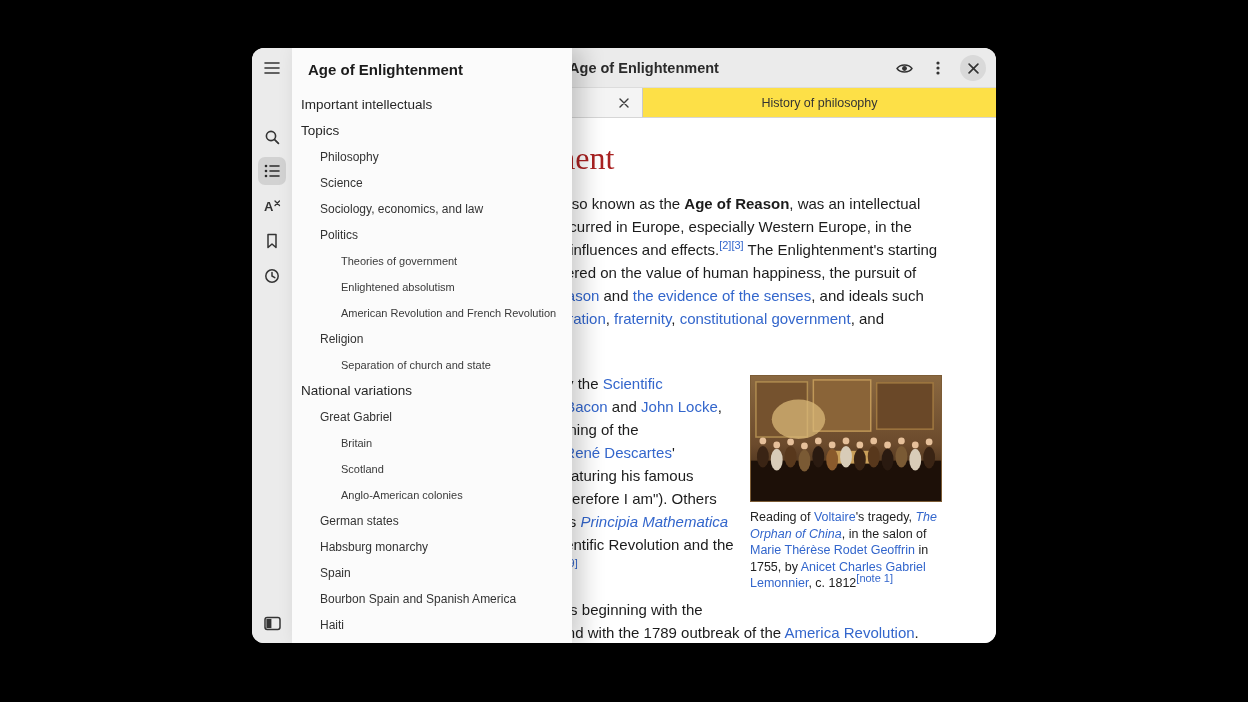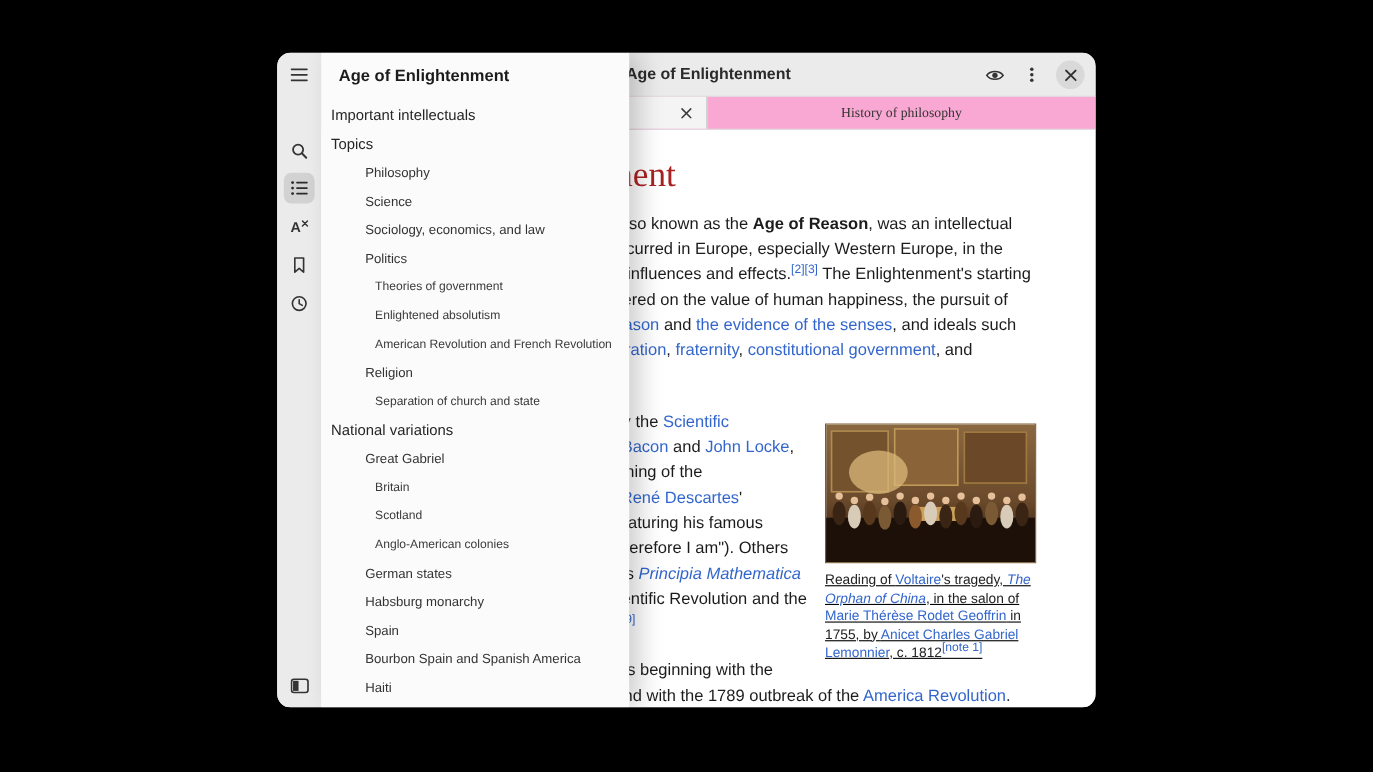--- a/index.html
+++ b/index.html
@@ -26,21 +26,21 @@
     display:flex; align-items:center; justify-content:center;
     font-size:14.5px; font-weight:700; color:#2b2b2b; }
   .header-actions { position:absolute; right:10px; top:0; height:40px;
     display:flex; align-items:center; gap:10px; }
   .hbtn { width:24px; height:24px; display:flex; align-items:center;
     justify-content:center; color:#333; }
   .hbtn.circle { width:26px; height:26px; border-radius:50%; background:#d9d9d9; }
 
   
   .tabbar { position:absolute; left:40px; top:40px; right:0; height:30px;
-    background:#f9a8d4; display:flex; border-bottom:1px solid #d6d6d6;font-family:Liberation Serif, serif; }
+    background:#fde047; display:flex; border-bottom:1px solid #d6d6d6; }
   .tab-active { width:351px; background:#f4f4f4; border-right:1px solid #c9c9c9;
     display:flex; align-items:center; justify-content:flex-end; padding-right:9px;
     font-size:12.5px; color:#2e2e2e; }
   .tab-close { width:18px; height:18px; display:flex; align-items:center;
     justify-content:center; color:#3c3c3c; border-radius:50%; }
   .tab-inactive { flex:1; display:flex; align-items:center; justify-content:center;
     font-size:12.5px; color:#333; }
 
   
   .content { position:absolute; left:40px; top:70px; right:0; bottom:0;
@@ -48,34 +48,34 @@
   .article { margin:20px 0 0 38px; width:612px; }
   .article h1 { font-family:"Liberation Serif", serif; font-weight:400;
     font-size:32px; line-height:40px; color:#a92121; margin-bottom:14px; }
   .article p { font-size:15px; line-height:23px; color:#1c1c1c;
     margin-bottom:19px; text-align:left; }
   .lnk { color:#3366cc; }
   .it { font-style:italic; }
   .b { font-weight:700; }
   sup.ref { font-size:11px; color:#3366cc; line-height:0; }
 
-  figure.infobox { float:right; width:192px; margin:13px 0 10px 16px;text-decoration:underline; }
+  figure.infobox { float:right; width:192px; margin:3px 0 10px 16px; }
   figure.infobox svg.painting { display:block; width:192px; height:127px;
     border:1px solid #7c5c36; }
   figcaption { font-size:12.5px; line-height:16.5px; color:#222; margin-top:7px; }
 
   
   .toc { position:absolute; left:40px; top:0; width:280px; height:100%;
     background:#fbfbfb; z-index:10; box-shadow:10px 0 22px rgba(0,0,0,.20); }
   .toc-title { padding:13px 16px 14px; font-size:15px; font-weight:700;
     color:#1b1b1b; }
   .toc-item { cursor:default; white-space:nowrap; overflow:hidden; }
   .toc-item.lvl1 { padding-left:9px; height:26px; line-height:26px;
     font-size:13.5px; color:#262626; }
-  .toc-item.lvl2 { padding-left:40px; height:26px; line-height:26px;
+  .toc-item.lvl2 { padding-left:28px; height:26px; line-height:26px;
     font-size:12px; color:#333; }
   .toc-item.lvl3 { padding-left:49px; height:26px; line-height:26px;
     font-size:11px; color:#3a3a3a; }
 </style>
 </head>
 <body>
 
 <div class="window">
 
   <div class="header">

